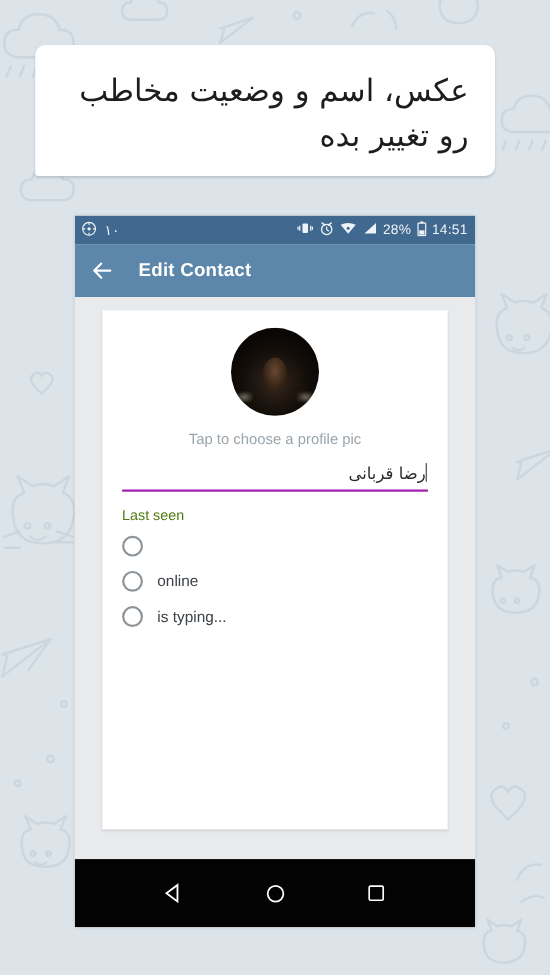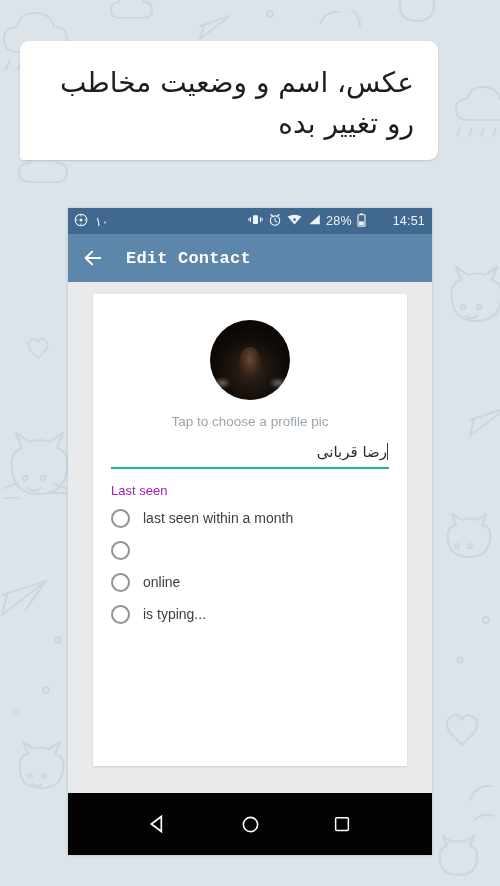--- a/index.html
+++ b/index.html
@@ -18,21 +18,21 @@
     position: absolute;
     inset: 0;
     background: #dce3e9;
     overflow: hidden;
   }
   #wallpaper svg { position: absolute; inset: 0; width: 100%; height: 100%; }
 
   
   .bubble {
     position: absolute;
-    left: 20px;
+    left: 32px;
     top: 41px;
     width: 418px;
     background: #ffffff;
     border-radius: 9px 9px 9px 3px;
     box-shadow: 0 1px 2px rgba(70,90,110,0.22);
     padding: 22px 24px 16px 38px;
     direction: rtl;
   }
   .bubble-text {
     font-family: "DejaVu Sans", sans-serif;
@@ -52,72 +52,71 @@
   .bubble-time {
     font-size: 19px;
     color: #b7c3cb;
     letter-spacing: .3px;
   }
 
   
   .shot {
     position: absolute;
     left: 68px;
-    top: 208px;
+    top: 196px;
     width: 364px;
     height: 647px;
     background: #e8eaec;
     overflow: hidden;
     box-shadow: 0 0 3px rgba(90,110,130,0.28);
   }
 
   
   .statusbar {
     height: 26px;
     background: #41698f;
     display: flex;
     align-items: center;
     padding: 0 7px 0 6px;
     color: #eef3f7;
     font-size: 12.5px;
   }
   .sb-left { display: flex; align-items: center; gap: 7px; flex: 1; }
   .sb-right { display: flex; align-items: center; gap: 5px; }
   .sb-pct { font-size: 12.5px; letter-spacing: .2px; }
-  .sb-clock { font-size: 12.5px; letter-spacing: .2px; margin-left: 22px; }
+  .sb-clock { font-size: 12.5px; letter-spacing: .2px; }
   .sb-num { font-size: 12.5px; }
 
   
   .appbar {
     height: 48px;
     background: #5c86aa;
     display: flex;
     align-items: center;
     padding-left: 14px;
     gap: 22px;
-    font-family: Liberation Mono, monospace;
   }
   .appbar-title {
     color: #ffffff;
     font-size: 17px;
     font-weight: bold;
     letter-spacing: .2px;
   }
   .back-arrow { width: 22px; height: 22px; display: block; }
 
   
   .content {
     background: #e8eaec;
     height: 511px;
     padding: 12px 25px 0 25px;
   }
   .card {
     background: #ffffff;
     box-shadow: 0 1px 2px rgba(60,70,80,0.16);
-    padding: 20px 0 10px 0;
+    padding: 10px 0 10px 0;
     height: 472px;
     overflow: hidden;
   }
 
   .avatar-wrap { display: flex; justify-content: center; margin-top: 6px; }
   .avatar {
     width: 80px; height: 80px;
     border-radius: 50%;
     background:
       radial-gradient(circle at 50% 62%, #3a2a20 0%, #241a13 22%, #120d09 48%, #0a0705 70%),
@@ -145,21 +144,21 @@
 
   .tap-hint {
     text-align: center;
     color: #9aa4ab;
     font-size: 13.5px;
     margin-top: 14px;
   }
 
   .name-field {
     margin: 14px 18px 0 18px;
-    border-bottom: 2px solid #14b8a6;
+    border-bottom: 2px solid #a21caf;
     padding-bottom: 3px;
     position: relative;
     height: 26px;
     direction: rtl;
     text-align: right;
   }
   .name-value {
     font-family: "DejaVu Sans", sans-serif;
     font-size: 15px;
     color: #2b2b2b;
@@ -168,21 +167,21 @@
   .caret {
     display: inline-block;
     width: 1px;
     height: 17px;
     background: #3a3a3a;
     vertical-align: -3px;
     margin-right: 1px;
   }
 
   .section-label {
-    color: #a21caf;
+    color: #4d7c0f;
     font-size: 13px;
     margin: 14px 0 4px 18px;
   }
 
   .radio-list { padding: 0 0 0 18px; }
   .radio-row {
     display: flex;
     align-items: center;
     height: 32px;
     gap: 13px;
@@ -353,24 +352,20 @@
 
       <div class="tap-hint">Tap to choose a profile pic</div>
 
       <div class="name-field">
         <span class="caret"></span><span class="name-value">رضا قربانی</span>
       </div>
 
       <div class="section-label">Last seen</div>
 
       <div class="radio-list">
-        <div class="radio-row">
-          <span class="radio"></span>
-          <span class="radio-label">last seen within a month</span>
-        </div>
         <div class="radio-row">
           <span class="radio"></span>
         </div>
         <div class="radio-row">
           <span class="radio"></span>
           <span class="radio-label">online</span>
         </div>
         <div class="radio-row">
           <span class="radio"></span>
           <span class="radio-label">is typing...</span>

